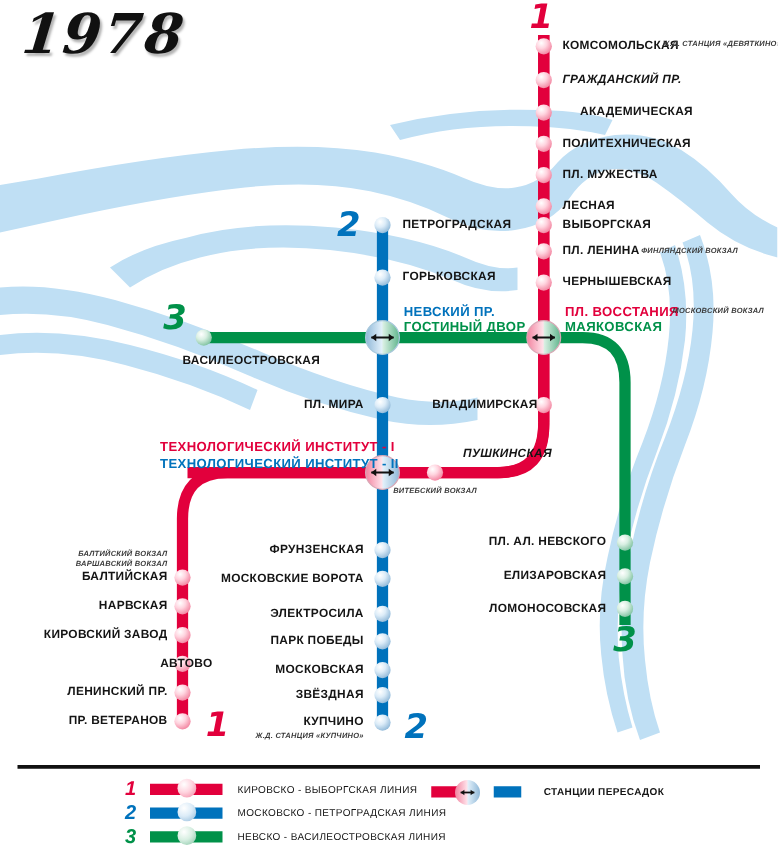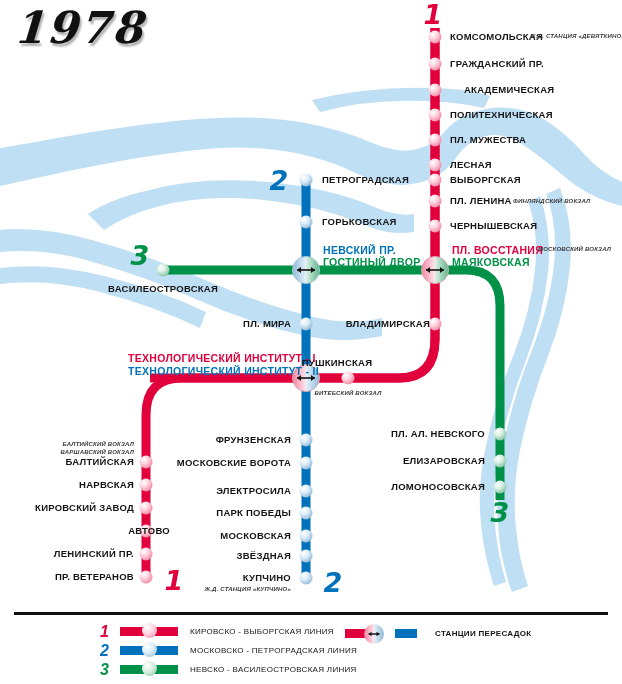--- a/index.html
+++ b/index.html
@@ -23,21 +23,21 @@
   }
 
   
   .lbl{
     position:absolute;white-space:nowrap;
     font-size:9.5px;font-weight:700;color:#141414;
     letter-spacing:.25px;line-height:1;
   }
   .lbl.r{transform:translate(-100%,-50%);}
   .lbl.l{transform:translate(0,-50%);}
-  .lbl.c{transform:translate(-50%,-50%);}
+  .lbl.c{transform:translate(-50%,-50%);margin-left:38px;}
 
   .note{
     position:absolute;white-space:nowrap;
     font-size:6px;font-weight:700;font-style:italic;
     color:#3a3a3a;letter-spacing:.2px;line-height:1;
   }
   .note.r{transform:translate(-100%,-50%);}
   .note.l{transform:translate(0,-50%);}
   .note.c{transform:translate(-50%,-50%);}
 
@@ -230,32 +230,32 @@
 
   <div class="num n1" style="left:433px;top:14px;">1</div>
   <div class="num n1" style="left:174px;top:580px;">1</div>
   <div class="num n2" style="left:279px;top:180px;">2</div>
   <div class="num n2" style="left:333px;top:582px;">2</div>
   <div class="num n3" style="left:140px;top:255px;">3</div>
   <div class="num n3" style="left:500px;top:512px;">3</div>
 
   <div class="lbl l" style="left:450px;top:37px;">КОМСОМОЛЬСКАЯ</div>
   <div class="note l" style="left:530px;top:36px;">Ж.Д. СТАНЦИЯ «ДЕВЯТКИНО»</div>
-  <div class="lbl l" style="left:450px;top:64px;">ГРАЖДАНСКИЙ ПР.</div>
+  <div class="lbl l" style="left:450px;top:64px;font-style:italic;">ГРАЖДАНСКИЙ ПР.</div>
   <div class="lbl l" style="left:464px;top:90px;">АКАДЕМИЧЕСКАЯ</div>
   <div class="lbl l" style="left:450px;top:115px;">ПОЛИТЕХНИЧЕСКАЯ</div>
   <div class="lbl l" style="left:450px;top:140px;">ПЛ. МУЖЕСТВА</div>
   <div class="lbl l" style="left:450px;top:165px;">ЛЕСНАЯ</div>
   <div class="lbl l" style="left:450px;top:180px;">ВЫБОРГСКАЯ</div>
   <div class="lbl l" style="left:450px;top:201px;">ПЛ. ЛЕНИНА</div>
   <div class="note l" style="left:513px;top:201px;">ФИНЛЯНДСКИЙ ВОКЗАЛ</div>
   <div class="lbl l" style="left:450px;top:226px;">ЧЕРНЫШЕВСКАЯ</div>
 
   <div class="lbl r" style="left:430px;top:324px;">ВЛАДИМИРСКАЯ</div>
-  <div class="lbl c" style="left:337px;top:363px;">ПУШКИНСКАЯ</div>
+  <div class="lbl c" style="left:368px;top:363px;font-style:italic;">ПУШКИНСКАЯ</div>
   <div class="note c" style="left:348px;top:393px;">ВИТЕБСКИЙ ВОКЗАЛ</div>
 
   <div class="note r" style="left:134px;top:444px;">БАЛТИЙСКИЙ ВОКЗАЛ</div>
   <div class="note r" style="left:134px;top:452px;">ВАРШАВСКИЙ ВОКЗАЛ</div>
   <div class="lbl r" style="left:134px;top:462px;padding-left:44px;">БАЛТИЙСКАЯ</div>
   <div class="lbl r" style="left:134px;top:485px;">НАРВСКАЯ</div>
   <div class="lbl r" style="left:134px;top:508px;">КИРОВСКИЙ ЗАВОД</div>
   <div class="lbl r" style="left:134px;top:531px;margin-left:36px;">АВТОВО</div>
   <div class="lbl r" style="left:134px;top:554px;">ЛЕНИНСКИЙ ПР.</div>
   <div class="lbl r" style="left:134px;top:577px;">ПР. ВЕТЕРАНОВ</div>

